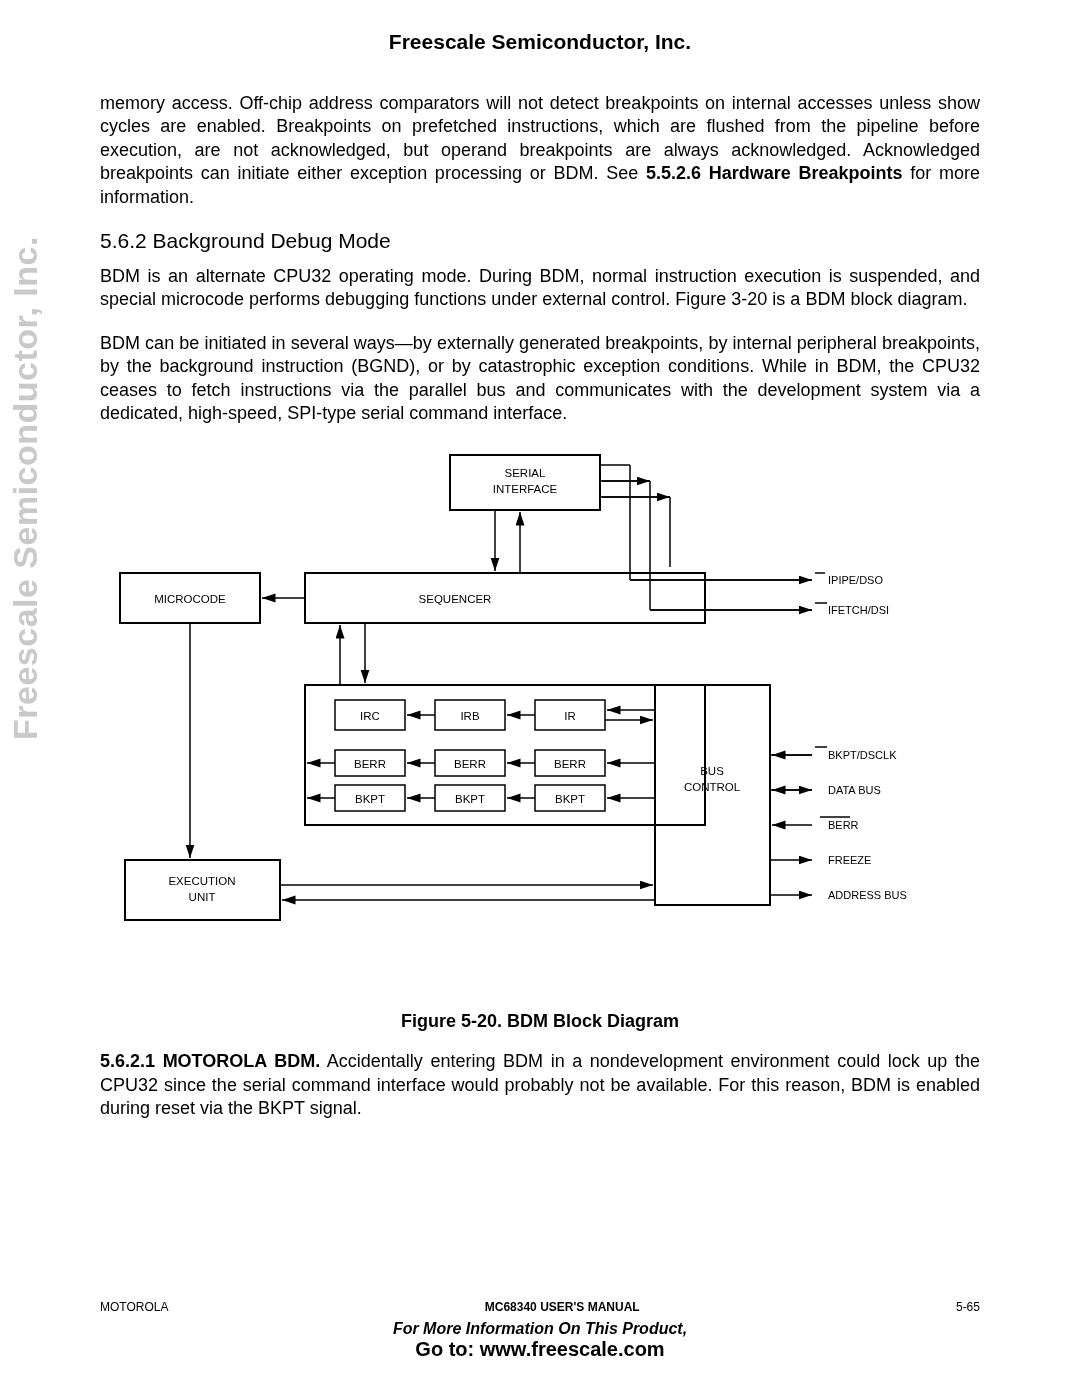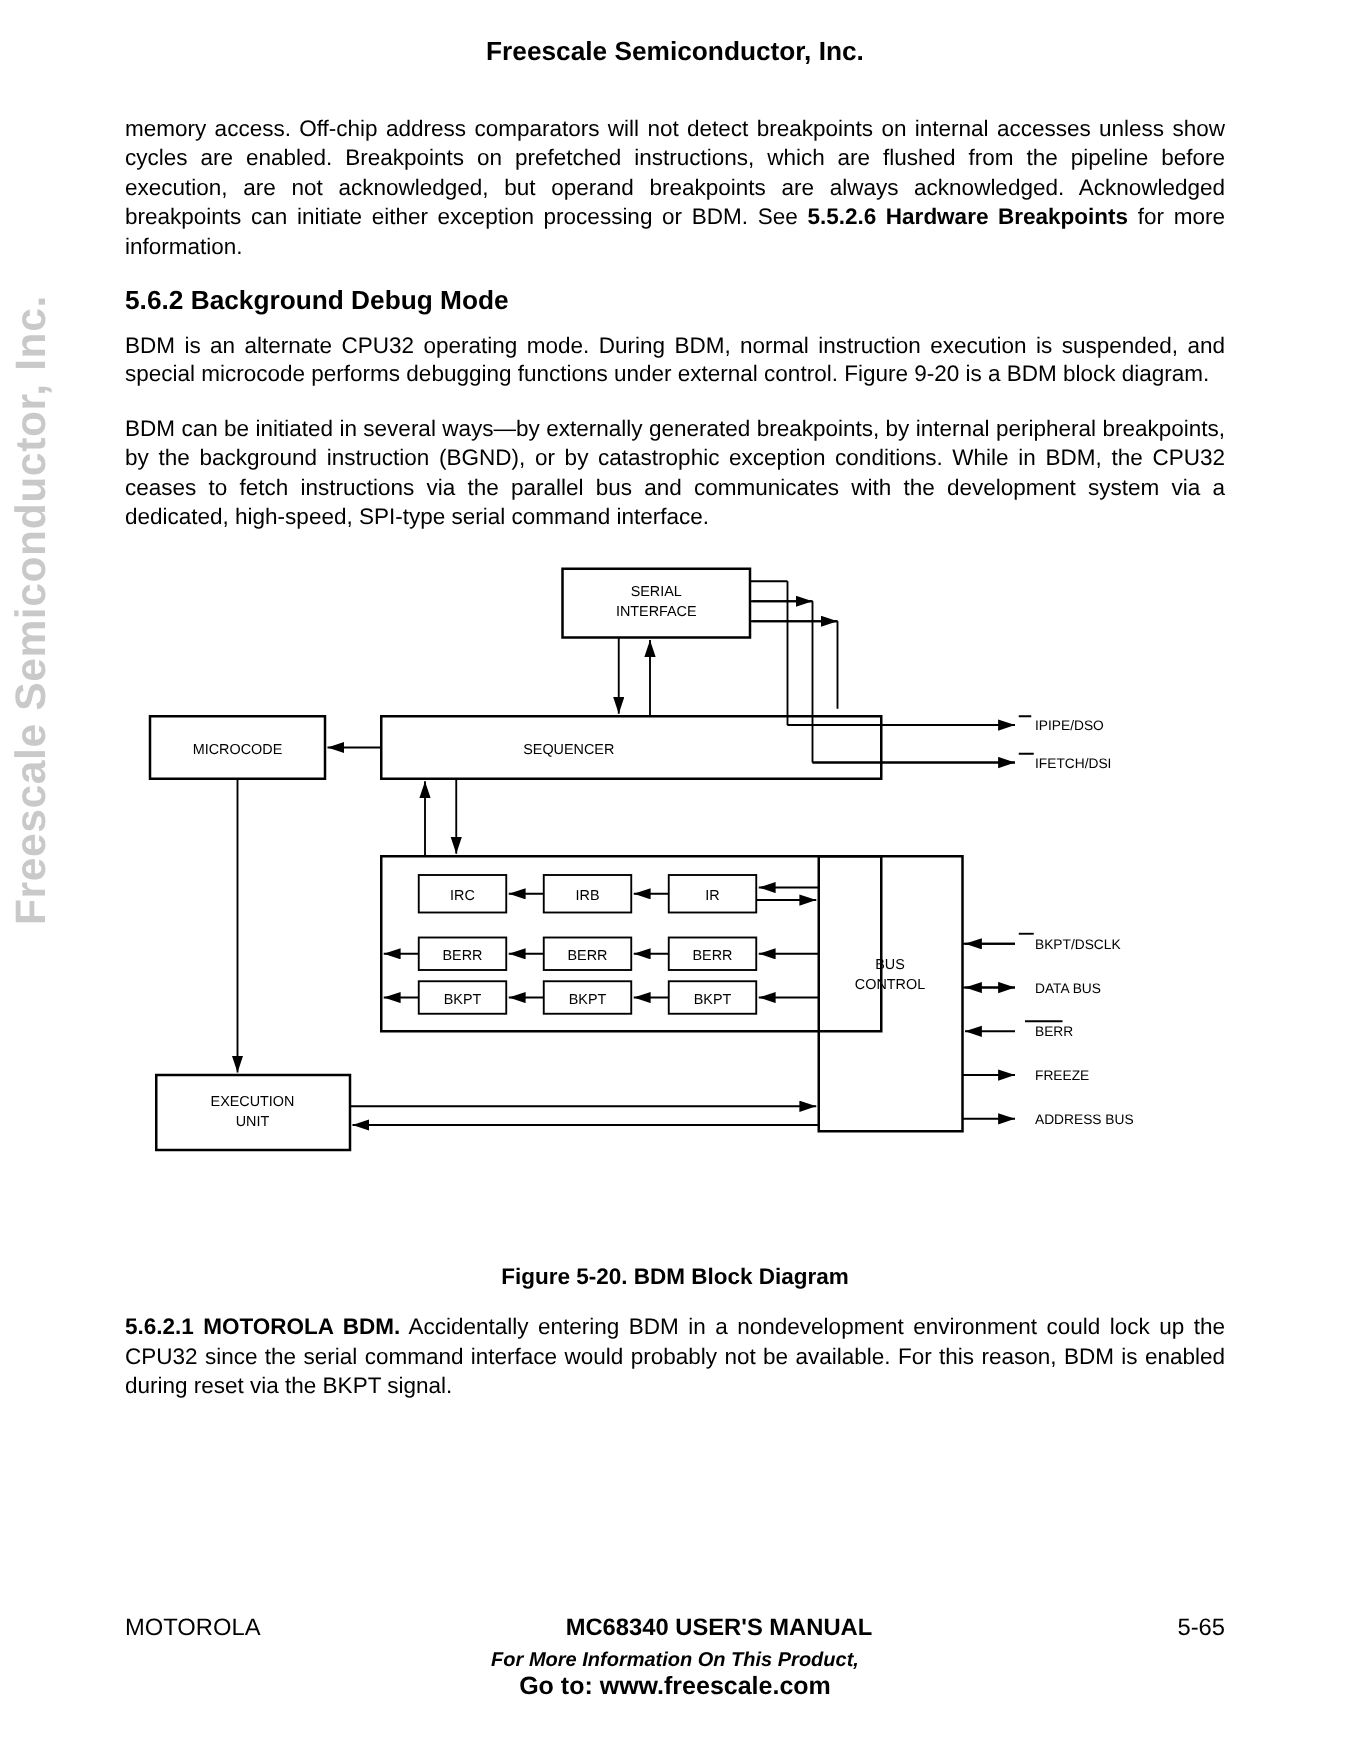--- a/index.html
+++ b/index.html
@@ -27,21 +27,21 @@
   }
   .p {
     font-size: 18px;
     line-height: 1.3;
     text-align: justify;
     margin-bottom: 20px;
   }
   .bold { font-weight: bold; }
   .sec-heading {
     font-size: 21px;
-    font-weight: bold;
+    font-weight: normal;
     margin-top: 10px;
     margin-bottom: 12px;
   }
   .watermark {
     position: absolute;
     left: 6px;
     top: 740px;
     transform: rotate(-90deg);
     transform-origin: left top;
     font-size: 34px;
@@ -67,21 +67,21 @@
   }
   .footer {
     position: absolute;
     bottom: 36px;
     left: 100px;
     right: 100px;
   }
   .footer-row {
     display: flex;
     justify-content: space-between;
-    font-size: 19px;
+    font-size: 12px;
     margin-bottom: 6px;
   }
   .footer-center {
     text-align: center;
     font-weight: bold;
     font-size: 16px;
     font-style: italic;
   }
   .footer-center2 {
     text-align: center;
@@ -100,21 +100,21 @@
 <div class="page">
 
   <div class="page-header">Freescale Semiconductor, Inc.</div>
 
   <p class="p">
     <span>memory access. Off-chip address comparators will not detect breakpoints on internal accesses unless show cycles are enabled. Breakpoints on prefetched instructions, which are flushed from the pipeline before execution, are not acknowledged, but operand breakpoints are always acknowledged. Acknowledged breakpoints can initiate either exception processing or BDM. See </span><span class="bold">5.5.2.6 Hardware Breakpoints</span><span> for more information.</span>
   </p>
 
   <div class="sec-heading">5.6.2 Background Debug Mode</div>
 
-  <p class="p">BDM is an alternate CPU32 operating mode. During BDM, normal instruction execution is suspended, and special microcode performs debugging functions under external control. Figure 9-20 is a BDM block diagram.</p>
+  <p class="p">BDM is an alternate CPU32 operating mode. During BDM, normal instruction execution is suspended, and special microcode performs debugging functions under external control. Figure 3-20 is a BDM block diagram.</p>
 
   <p class="p">BDM can be initiated in several ways—by externally generated breakpoints, by internal peripheral breakpoints, by the background instruction (BGND), or by catastrophic exception conditions. While in BDM, the CPU32 ceases to fetch instructions via the parallel bus and communicates with the development system via a dedicated, high-speed, SPI-type serial command interface.</p>
 
   <div class="diagram-wrap">
     <svg viewBox="0 0 880 560" width="880" height="560">
       <defs>
         <marker id="arrow" markerWidth="10" markerHeight="10" refX="9" refY="3" orient="auto" markerUnits="strokeWidth">
           <path d="M0,0 L9,3 L0,6 Z" fill="#000"></path>
         </marker>
       </defs>

